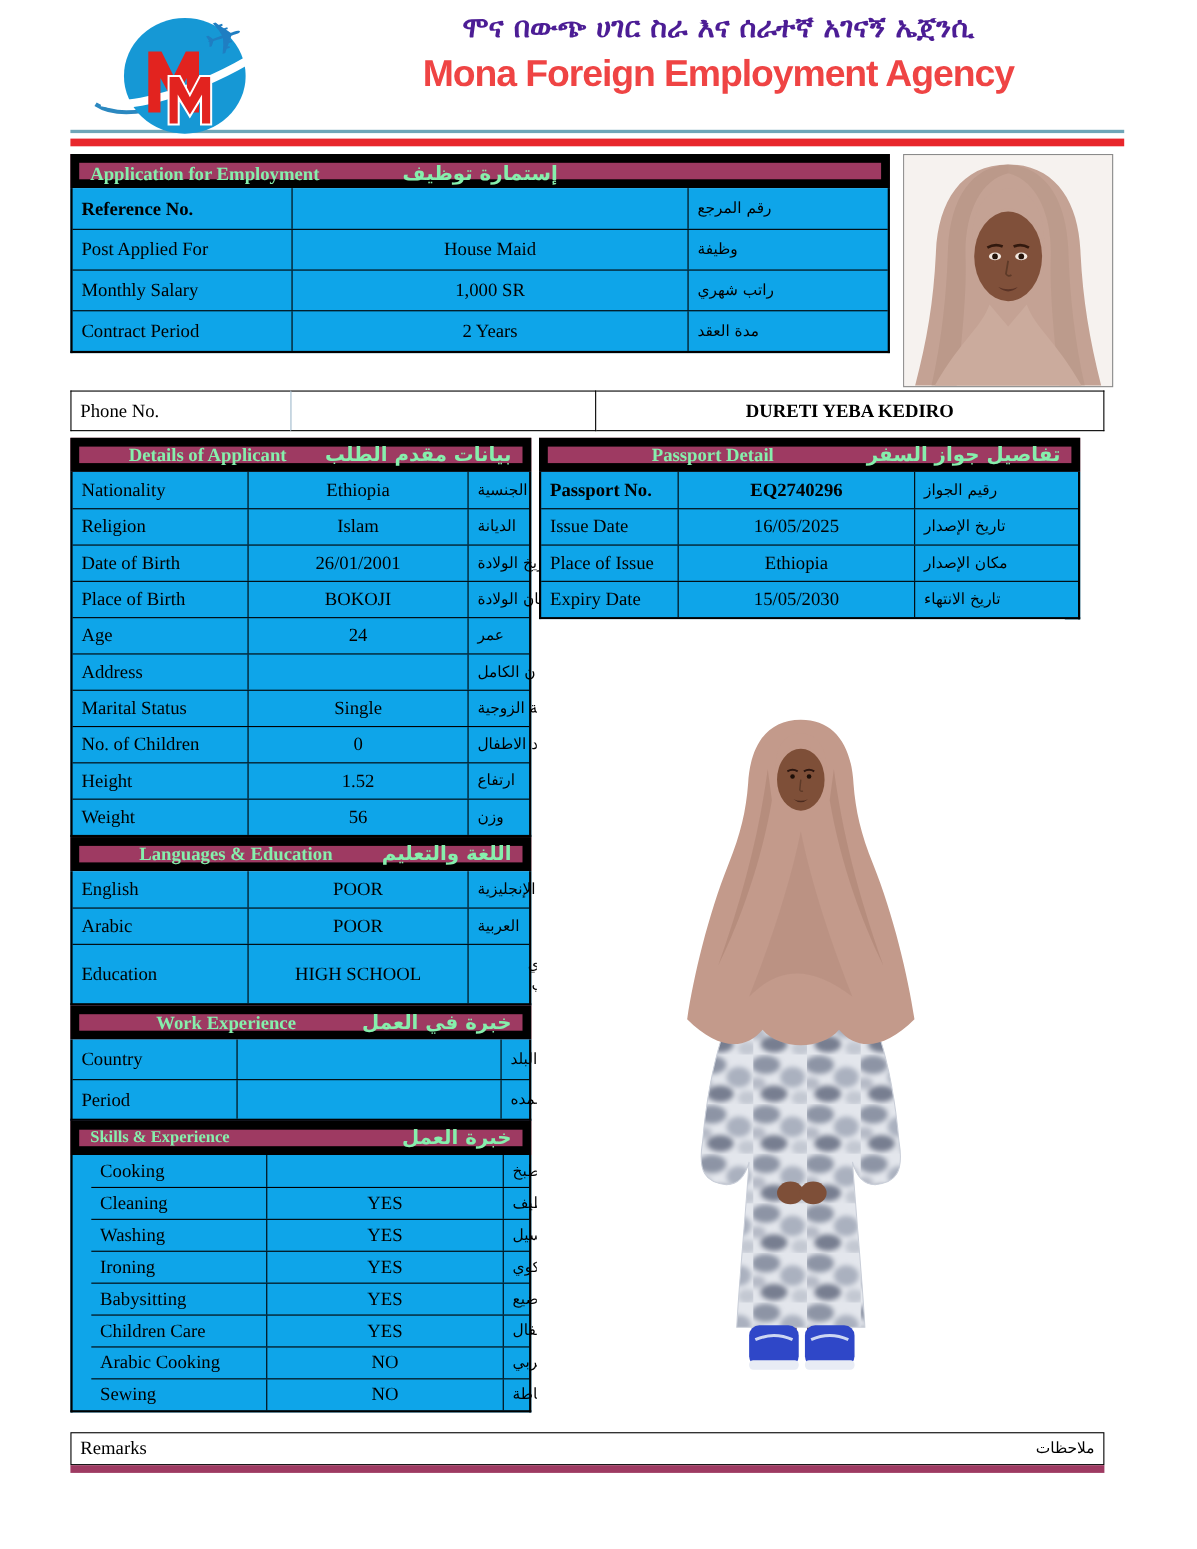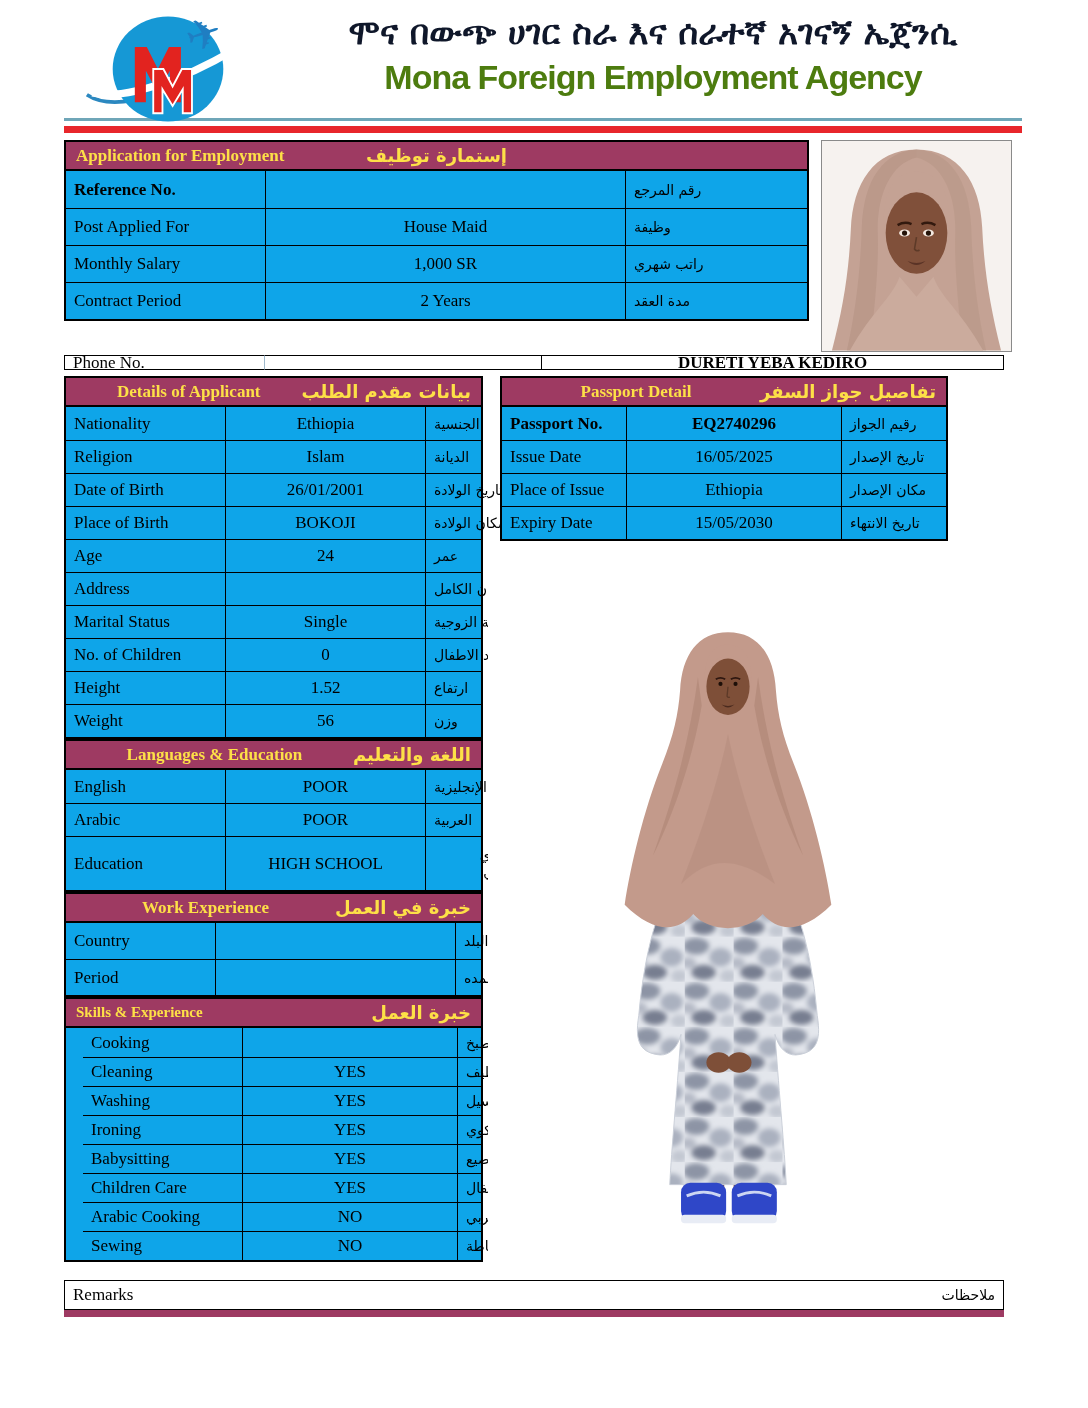--- a/index.html
+++ b/index.html
@@ -2,29 +2,29 @@
 <html><head>
 <meta charset="utf-8">
 <style>
   * { margin:0; padding:0; box-sizing:border-box; }
   body { background:#fff; font-family:"Liberation Serif", serif; color:#000; }
   .page { position:relative; width:1088px; height:1408px; background:#fff; overflow:hidden; }
 
   
   .hdr { display:flex; align-items:flex-start; padding:10px 0 0 78px; height:118px; }
   .hdr-titles { flex:1; text-align:center; padding-right:40px; }
-  .amharic { font-family:"DejaVu Sans", sans-serif; font-weight:bold; font-size:34px; color:#0f172a; line-height:1.3; }
-  .agency { font-family:"Liberation Sans", sans-serif; font-weight:bold; font-size:34px; color:#4d7c0f; letter-spacing:-1px; margin-top:4px; }
+  .amharic { font-family:"DejaVu Sans", sans-serif; font-weight:bold; font-size:26px; color:#4c1d95; line-height:1.3; }
+  .agency { font-family:"Liberation Sans", sans-serif; font-weight:bold; font-size:34px; color:#ef4444; letter-spacing:-1px; margin-top:4px; }
   .stripe-teal { margin-left:64px; width:958px; height:3px; background:#6FA6B8; }
   .stripe-gap  { height:5px; }
   .stripe-red  { margin-left:64px; width:958px; height:7px; background:#E8262B; }
 
   
   .form { margin:7px 0 0 64px; width:960px; }
-  .sec-head { background:#9E3A62; color:#fde047; border:2px solid #000000; display:flex; align-items:center; padding:0 10px; height:31px; }
+  .sec-head { background:#9E3A62; color:#86efac; border:8px solid #000000; display:flex; align-items:center; padding:0 10px; height:31px; }
   .sec-head .en { font-weight:bold; font-size:17px; flex:1; text-align:center; }
   .sec-head .en.left-al { text-align:left; flex:1; }
   .sec-head .ar { font-family:"DejaVu Sans", sans-serif; font-weight:bold; font-size:18px; }
   .app-head { display:grid; grid-template-columns:1fr auto 1fr; }
   .app-head .en { text-align:left; }
   .app-head .ar { justify-self:center; }
 
   .tbl { border:2px solid #000; border-top:none; background:#0ea5e9; }
   .tr { display:grid; border-top:1px solid #000; }
   .tr:first-child { border-top:none; }
@@ -34,35 +34,35 @@
   .td.ar  { justify-content:flex-end; font-family:"DejaVu Sans", sans-serif; font-size:14px; }
   .td.ar.wrap { white-space:normal; line-height:1.15; text-align:right; }
   .bold { font-weight:bold; }
 
   
   .row-a { display:flex; align-items:flex-start; }
   .app-col { width:745px; }
   .app-tbl .tr { grid-template-columns:200px 360px 183px; height:37px; }
   .photo-box { width:191px; height:212px; margin-left:12px; border:1px solid #8a8a8a; background:#f6f2ef; overflow:hidden; }
 
-  .phone-row { display:flex; margin-top:3px; width:940px; height:15px; }
+  .phone-row { display:flex; margin-top:3px; width:940px; height:37px; }
   .phone-row .cell { border:1px solid #000; display:flex; align-items:center; font-size:17px; }
   .phone-lbl { width:200px; padding-left:8px; border-right:none !important; }
   .phone-val { width:278px; border-left:1px solid #9fb9cc !important; }
   .name-cell { width:462px; justify-content:center; font-weight:bold; font-size:19px; border-left:none !important; }
 
   
   .row-c { display:flex; margin-top:6px; }
   .left-col { width:419px; }
   .right-col { width:485px; }
   .det-tbl .tr, .lang-tbl .tr { grid-template-columns:160px 200px 113px; height:33px; }
   .lang-tbl .tr.tall { height:54px; }
   .work-tbl .tr { grid-template-columns:150px 240px 83px; height:36px; }
   .skill-tbl .tr { grid-template-columns:160px 215px 98px; height:29px;margin-left:17px; }
-  .pass-wrap { margin-left:17px; width:448px; }
+  .pass-wrap { margin-left:7px; width:492px; }
   .pass-tbl .tr { grid-template-columns:125px 215px 138px; height:33px; }
 
   .body-photo-area { margin-left:5px; width:480px; height:716px; display:flex; justify-content:center; align-items:flex-start; background:#fff; }
   .body-photo-area svg { margin-top:80px; }
 
   
   .remarks-row { margin-top:18px; width:940px; height:30px; border:1px solid #000; display:flex; align-items:center; justify-content:space-between; padding:0 8px; }
   .remarks-row .en { font-size:17px; }
   .remarks-row .ar { font-family:"DejaVu Sans", sans-serif; font-size:14px; }
   .bottom-bar { width:940px; height:7px; background:#9E3A62; }

